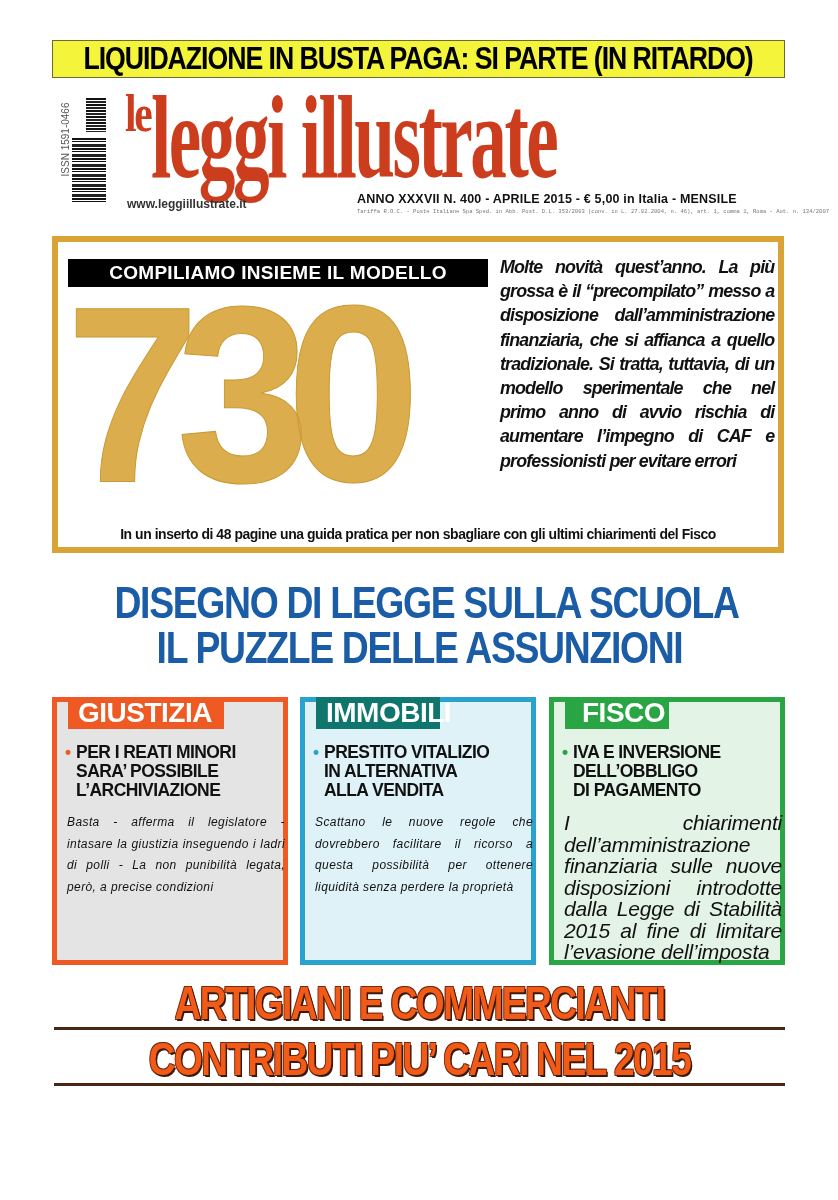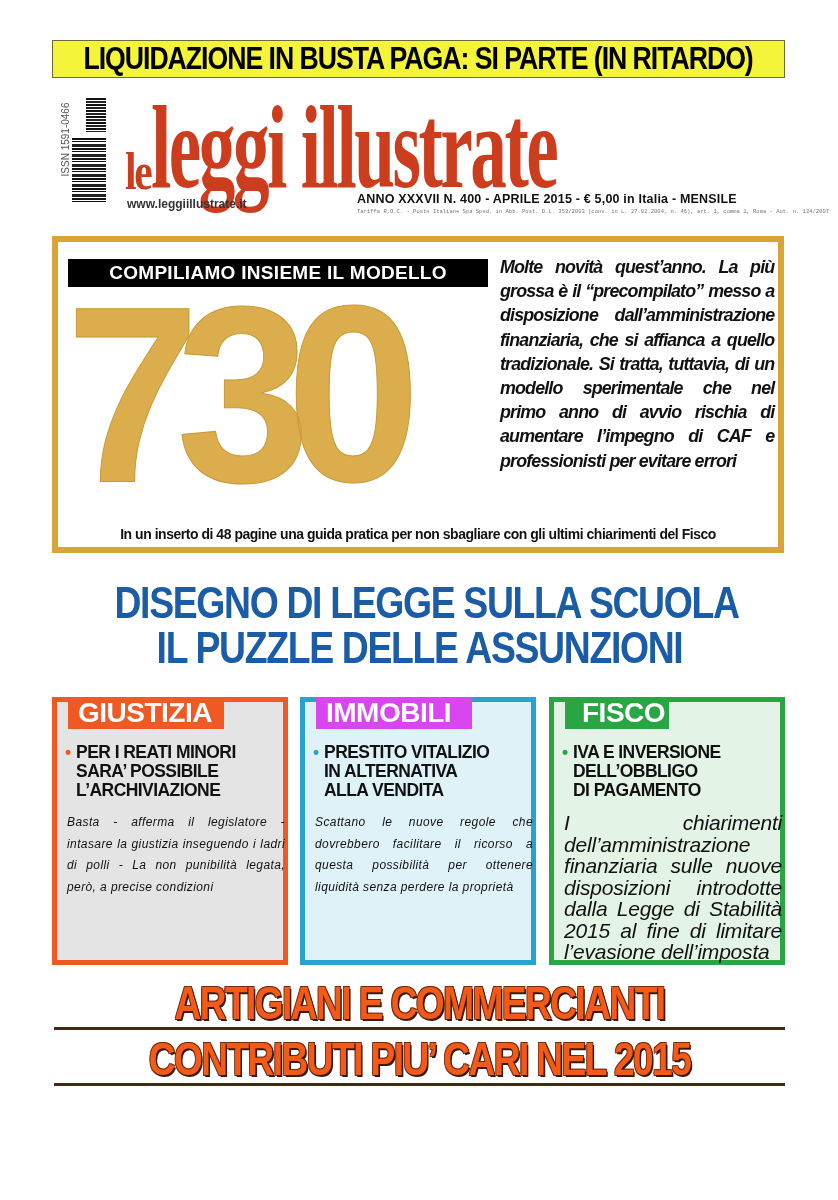--- a/index.html
+++ b/index.html
@@ -6,21 +6,21 @@
   body { width: 838px; height: 1200px; background: #ffffff; position: relative; overflow: hidden; font-family: "Liberation Sans", sans-serif; }
 
   .top-banner { position: absolute; left: 52px; top: 40px; width: 733px; height: 38px; background: #f4f43a; border: 1px solid #6b6b3a; display: flex; align-items: flex-end; justify-content: center; }
   .top-banner span { font-family: "Liberation Sans", sans-serif; font-weight: 700; font-size: 31px; color: #000; letter-spacing: -1.2px; transform: scaleX(0.86); white-space: nowrap; display: inline-block; }
 
   .barcode-block { position: absolute; left: 50px; top: 94px; width: 52px; height: 118px; }
   .issn { position: absolute; left: -30px; top: 40px; transform: rotate(-90deg); font-size: 10px; color: #555; white-space: nowrap; width: 90px; text-align: center; }
   .bars { position: absolute; left: 22px; top: 44px; width: 34px; height: 64px; background: repeating-linear-gradient(180deg, #111 0 2px, #fff 2px 3px, #111 3px 4px, #fff 4px 6px, #222 6px 9px, #fff 9px 10px); }
   .bars-small { position: absolute; left: 36px; top: 4px; width: 20px; height: 34px; background: repeating-linear-gradient(180deg, #111 0 2px, #fff 2px 3px, #222 3px 5px, #fff 5px 6px); }
 
-  .logo { position: absolute; left: 125px; top: 88px; height: 110px; display: flex; align-items: flex-end; color: #cc3d1e; font-family: "Liberation Serif", serif; font-weight: 700; }
+  .logo { position: absolute; left: 125px; top: 88px; height: 110px; display: flex; color: #cc3d1e; font-family: "Liberation Serif", serif; font-weight: 700; }
   .logo-le { font-size: 52px; letter-spacing: -3px; transform: scaleX(0.8); transform-origin: left bottom; display: inline-block; margin-right: -6px; line-height: 1; }
   .logo-main { font-size: 118px; letter-spacing: -4px; line-height: 0.85; transform: scaleX(0.62); transform-origin: left bottom; display: inline-block; white-space: nowrap; }
   .website { position: absolute; left: 127px; top: 197px; font-size: 12px; font-weight: 700; color: #333; }
   .issue-line { position: absolute; left: 357px; top: 192px; font-size: 12.5px; font-weight: 700; color: #111; white-space: nowrap; letter-spacing: 0.2px; }
   .postal-line { position: absolute; left: 357px; top: 208px; font-family: "Liberation Mono", monospace; font-size: 5.5px; color: #777; white-space: nowrap; }
 
   .box-730 { position: absolute; left: 52px; top: 236px; width: 732px; height: 317px; border: 6px solid #d9a335; background: #fff; }
   .compiliamo { position: absolute; left: 10px; top: 17px; width: 420px; height: 28px; background: #000; color: #fff; font-weight: 700; font-size: 19px; display: flex; align-items: center; justify-content: center; letter-spacing: 0.3px; }
   .big-730 { position: absolute; left: 8px; top: 28px; font-family: "Liberation Sans", sans-serif; font-weight: 700; font-size: 250px; color: #dcad4c; letter-spacing: -24px; line-height: 1; transform: scaleX(0.96); transform-origin: left top; -webkit-text-stroke: 1px #c99a35; }
   .desc-730 { position: absolute; left: 442px; top: 13px; width: 275px; font-style: italic; font-weight: 700; font-size: 19.2px; line-height: 24.2px; color: #111; text-align: justify; letter-spacing: -0.9px; transform: scaleX(0.93); transform-origin: left top; width: 295px; }
@@ -29,21 +29,21 @@
   .scuola { position: absolute; left: 52px; top: 580px; width: 735px; color: #1a5ca6; font-weight: 700; font-size: 45px; line-height: 45px; letter-spacing: -1.6px; text-align: center; transform: scaleX(0.83); transform-origin: center top; white-space: nowrap; }
   .scuola div { display: block; }
 
   .cards { position: absolute; left: 52px; top: 697px; width: 734px; height: 268px; }
   .card { position: absolute; top: 0; width: 236px; height: 268px; border: 5px solid; }
   .card.g { left: 0; border-color: #ef5a24; background: #e4e4e4; }
   .card.i { left: 248px; border-color: #2aa2cf; background: #dff2f8; }
   .card.f { left: 497px; border-color: #2aa544; background: #e3f3e5; }
   .card-label { position: absolute; left: -5px; top: -5px; height: 32px; padding: 0 14px 0 10px; color: #fff; font-weight: 700; font-size: 28px; line-height: 32px; letter-spacing: -0.5px; margin-left: 16px; }
   .card.g .card-label { background: #ef5a24; width: 156px; }
-  .card.i .card-label { background: #d946ef; width: 156px; }
+  .card.i .card-label { background: #0f766e; width: 124px; }
   .card.f .card-label { background: #2aa544; width: 104px; padding-left: 17px; }
   .card-title { position: absolute; left: 8px; top: 40px; width: 220px; font-weight: 700; font-size: 19px; line-height: 19px; color: #111; letter-spacing: -0.6px; transform: scaleX(0.92); transform-origin: left top; white-space: nowrap; }
   .card-title .bullet { position: absolute; left: 0; top: 0; }
   .card.g .bullet { color: #ef5a24; }
   .card.i .bullet { color: #2aa2cf; }
   .card.f .bullet { color: #2aa544; }
   .card-title .tl { padding-left: 12px; }
   .card-body { position: absolute; left: 10px; top: 110px; width: 218px; font-style: italic; font-size: 12px; line-height: 21.5px; color: #111; text-align: justify; letter-spacing: 0.4px; }
   .card.f .card-body { font-size: 21px; letter-spacing: -0.2px; }
 

